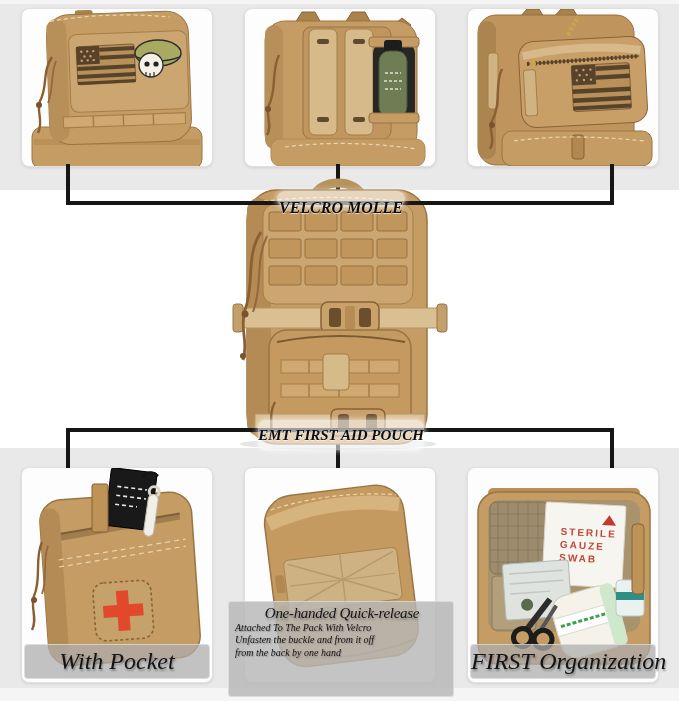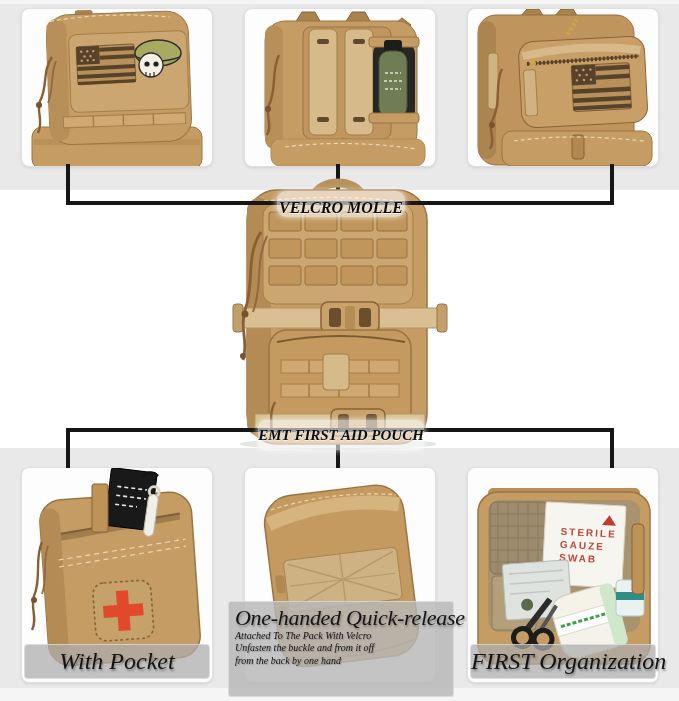--- a/index.html
+++ b/index.html
@@ -18,21 +18,21 @@
   .line.low{z-index:2;}
   .centerphoto{position:absolute;left:205px;top:172px;width:270px;height:280px;z-index:3;}
   .tagbox{position:absolute;z-index:5;background:rgba(255,255,255,.58);border-radius:9px;
           text-align:center;color:#0d0d0d;font-style:italic;font-weight:700;white-space:nowrap;
           box-shadow:0 0 6px rgba(255,255,255,.8);text-shadow:0 1px 1px rgba(255,255,255,.7);}
   .capbar{position:absolute;z-index:4;background:rgba(173,173,173,.74);border:1px solid rgba(255,255,255,.45);
           border-radius:4px;text-align:center;color:#141414;font-style:italic;font-size:24px;
           text-shadow:1px 2px 2px rgba(80,80,80,.55);white-space:nowrap;}
   .callout{position:absolute;z-index:4;background:rgba(183,183,183,.82);border:1px solid rgba(255,255,255,.4);
            border-radius:3px;color:#141414;font-style:italic;padding:3px 4px 4px 6px;}
-  .callout .co-title{font-size:22px;line-height:1.15;letter-spacing:-.3px;text-align:center;white-space:nowrap;
+  .callout .co-title{font-size:15px;line-height:1.15;letter-spacing:-.3px;text-align:center;white-space:nowrap;
                      text-shadow:1px 2px 2px rgba(80,80,80,.5);}
   .callout .co-line{font-size:10px;line-height:1.22;white-space:nowrap;text-shadow:1px 1px 1px rgba(90,90,90,.45);}
 </style>
 </head>
 <body>
 
 <div id="canvas">
 
   <div class="band gray" style="top:0;height:190px;"></div>
   <div class="band lite" style="top:0;height:4px;"></div>
@@ -253,21 +253,21 @@
         <path d="M62,64 C50,88 58,114 48,140" stroke="#936740" stroke-width="2" fill="none"></path>
         <circle cx="40" cy="142" r="3.5" fill="#7a5230"></circle>
         <circle cx="38" cy="184" r="3" fill="#7a5230"></circle>
       </g>
       <g>
         <path d="M70,230 C62,244 70,256 64,268" stroke="#8a5f33" stroke-width="2.4" fill="none"></path>
       </g>
     </svg>
   </div>
 
-  <div class="tagbox" style="left:277px;top:191px;width:128px;height:26px;line-height:34px;font-size:16px;">VELCRO MOLLE</div>
+  <div class="tagbox" style="left:277px;top:191px;width:128px;height:16px;line-height:34px;font-size:16px;">VELCRO MOLLE</div>
   <div class="tagbox" style="left:258px;top:420px;width:166px;height:30px;line-height:30px;font-size:15px;border-radius:7px;text-align:center;">EMT FIRST AID POUCH</div>
 
   <div class="card bottomrow" style="left:21px;">
     <svg class="photo" viewBox="0 0 190 214">
       <g transform="rotate(-4 95 110)">
         <rect x="22" y="28" width="152" height="166" rx="22" fill="#c59c64" stroke="#9a7443" stroke-width="1.5"></rect>
         <rect x="22" y="36" width="20" height="150" rx="10" fill="#b48b54"></rect>
         <path d="M42,62 L162,50 l0,6 L42,69 z" fill="#6b4f2c" opacity=".4"></path>
         <path d="M42,62 L162,50" stroke="#7d5f3a" stroke-width="2" fill="none"></path>
         <path d="M38,88 L166,76 M38,95 L166,83" stroke="#e9d7b0" stroke-width="1.2" fill="none" stroke-dasharray="5 4"></path>

